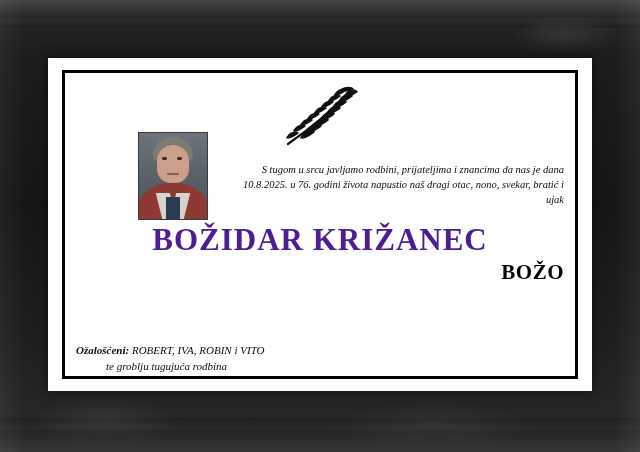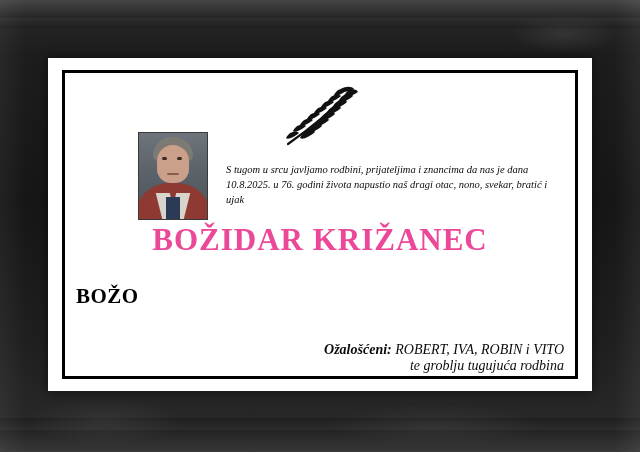--- a/index.html
+++ b/index.html
@@ -153,65 +153,64 @@
     left: 27px; bottom: 0;
     width: 14px; height: 22px;
     background: #2c3b55;
   }
 
   .intro {
     position: absolute;
     left: 150px;
     top: 82px;
     width: 338px;
-    text-align: left;
+    text-align: right;
     font-style: italic;
     font-size: 10.5px;
     line-height: 15px;
     color: #0a0a0a;
   }
   .name {
     position: absolute;
     left: 0; right: 0;
     top: 142px;
     text-align: center;
     font-weight: bold;
     font-size: 31px;
     letter-spacing: 1px;
-    color: #ec4899;
+    color: #4c1d95;
   }
   .nickname {
     position: absolute;
     left: 0; right: 0;
     top: 180px;
-    text-align: left;
+    text-align: right;
     font-weight: bold;
     font-size: 21px;
     letter-spacing: 0.5px;
     color: #000;
-    margin-top: 24px;
   }
   .funeral {
     position: absolute;
     left: 36px;
     right: 36px;
     top: 218px;
     text-align: center;
     font-style: italic;
     font-size: 11px;
     line-height: 16px;
     color: #0a0a0a;
   }
   .mourners {
     position: absolute;
     left: 0; right: 0;
     top: 262px;
-    text-align: right;
-    font-style: italic;
-    font-size: 14px;
+    text-align: left;
+    font-style: italic;
+    font-size: 11px;
     line-height: 16px;
     color: #0a0a0a;
   }
   .mourners .label {
     font-weight: bold;
     font-style: italic;
   }
   .mourners .line2 {
     display: block;
     margin-left: 30px;

